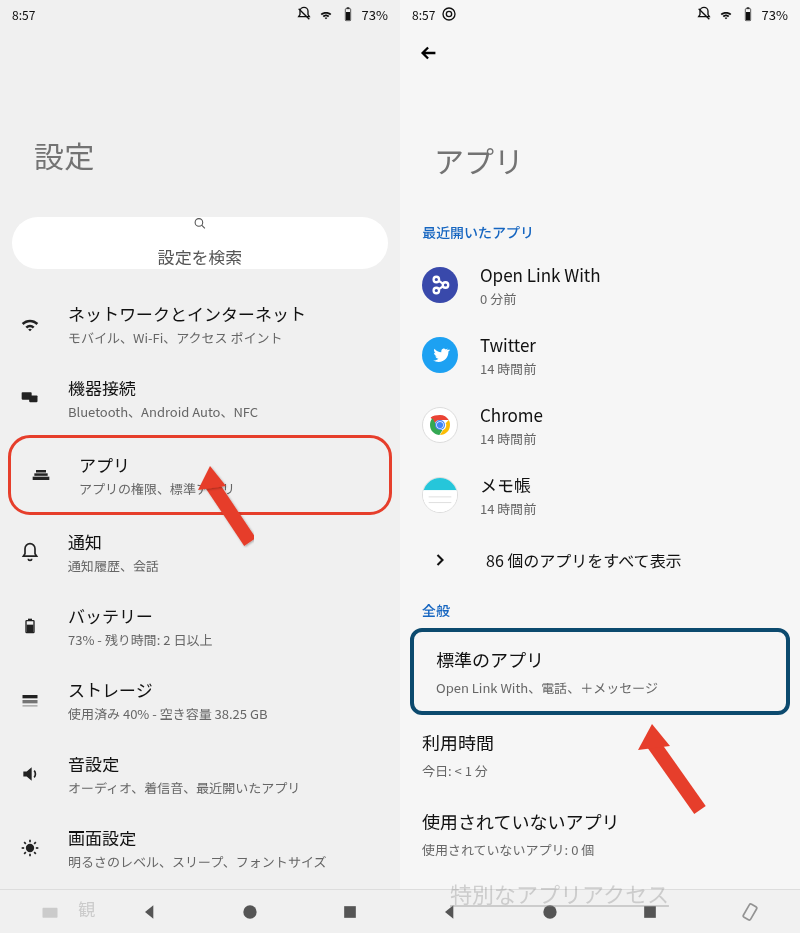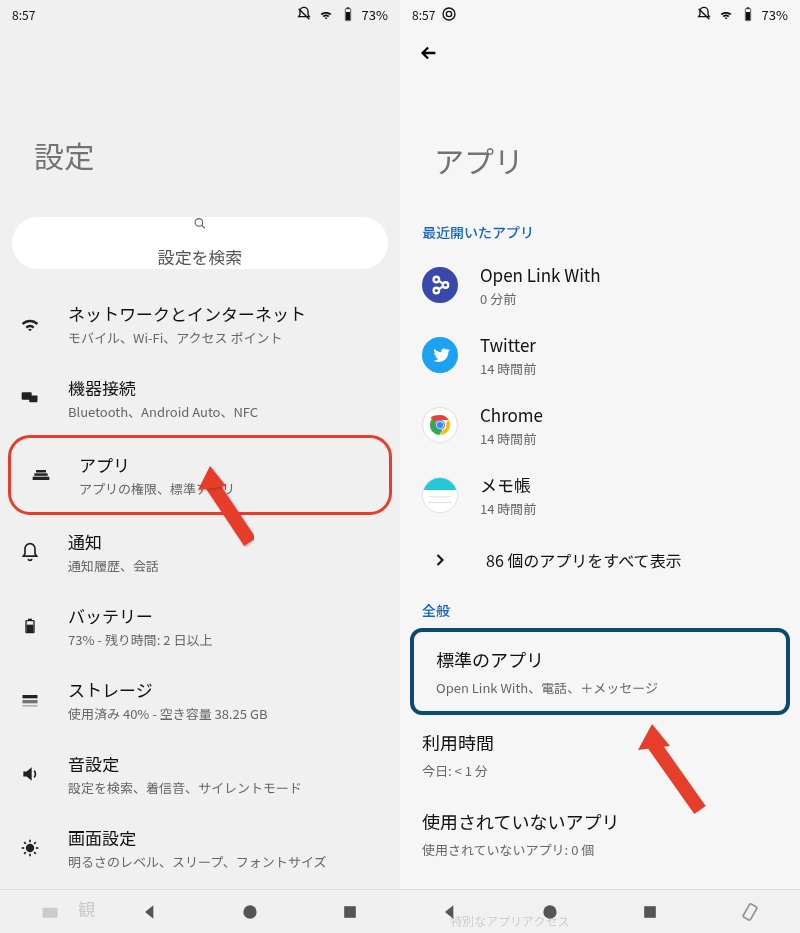--- a/index.html
+++ b/index.html
@@ -296,21 +296,21 @@
 
   <div class="settings-item">
     <div class="icon-col">
         <svg viewBox="0 0 24 24" fill="currentColor" width="20" height="20">
           <path d="M4 9v6h4l6 5V4l-6 5z"></path>
           <path d="M17 8c2 2 2 6 0 8" fill="none" stroke="currentColor" stroke-width="2"></path>
         </svg>
       </div>
     <div class="text-col">
       <div class="title">音設定</div>
-      <div class="sub">設定を検索、着信音、サイレントモード</div>
+      <div class="sub">オーディオ、着信音、最近開いたアプリ</div>
     </div>
   </div>
 
   <div class="settings-item">
     <div class="icon-col">
         <svg viewBox="0 0 24 24" fill="none" stroke="currentColor" stroke-width="2" width="20" height="20">
           <circle cx="12" cy="12" r="4" fill="currentColor"></circle>
           <line x1="12" y1="2" x2="12" y2="5"></line>
           <line x1="12" y1="19" x2="12" y2="22"></line>
           <line x1="2" y1="12" x2="5" y2="12"></line>
@@ -465,21 +465,21 @@
     <div class="title">利用時間</div>
     <div class="sub">今日: &lt; 1 分</div>
   </div>
 
   <div class="pref-item">
     <div class="title">使用されていないアプリ</div>
     <div class="sub">使用されていないアプリ: 0 個</div>
   </div>
 
   <div class="nav-bar">
-    <span class="faded" style="position:absolute;left:50px;bottom:4px;font-size:12px;">特別なアプリアクセス</span>
+    <span class="faded" style="position:absolute;left:50px;bottom:24px;font-size:22px;text-decoration:underline;">特別なアプリアクセス</span>
     <svg class="btn" viewBox="0 0 24 24" fill="currentColor">
         <path d="M16 4l-10 8 10 8z"></path>
       </svg>
     <svg class="btn" viewBox="0 0 24 24" fill="currentColor">
         <circle cx="12" cy="12" r="8"></circle>
       </svg>
     <svg class="btn" viewBox="0 0 24 24" fill="currentColor">
         <rect x="5" y="5" width="14" height="14"></rect>
       </svg>
     <svg class="btn" style="opacity:0.6" viewBox="0 0 24 24" fill="none" stroke="currentColor" stroke-width="2">

